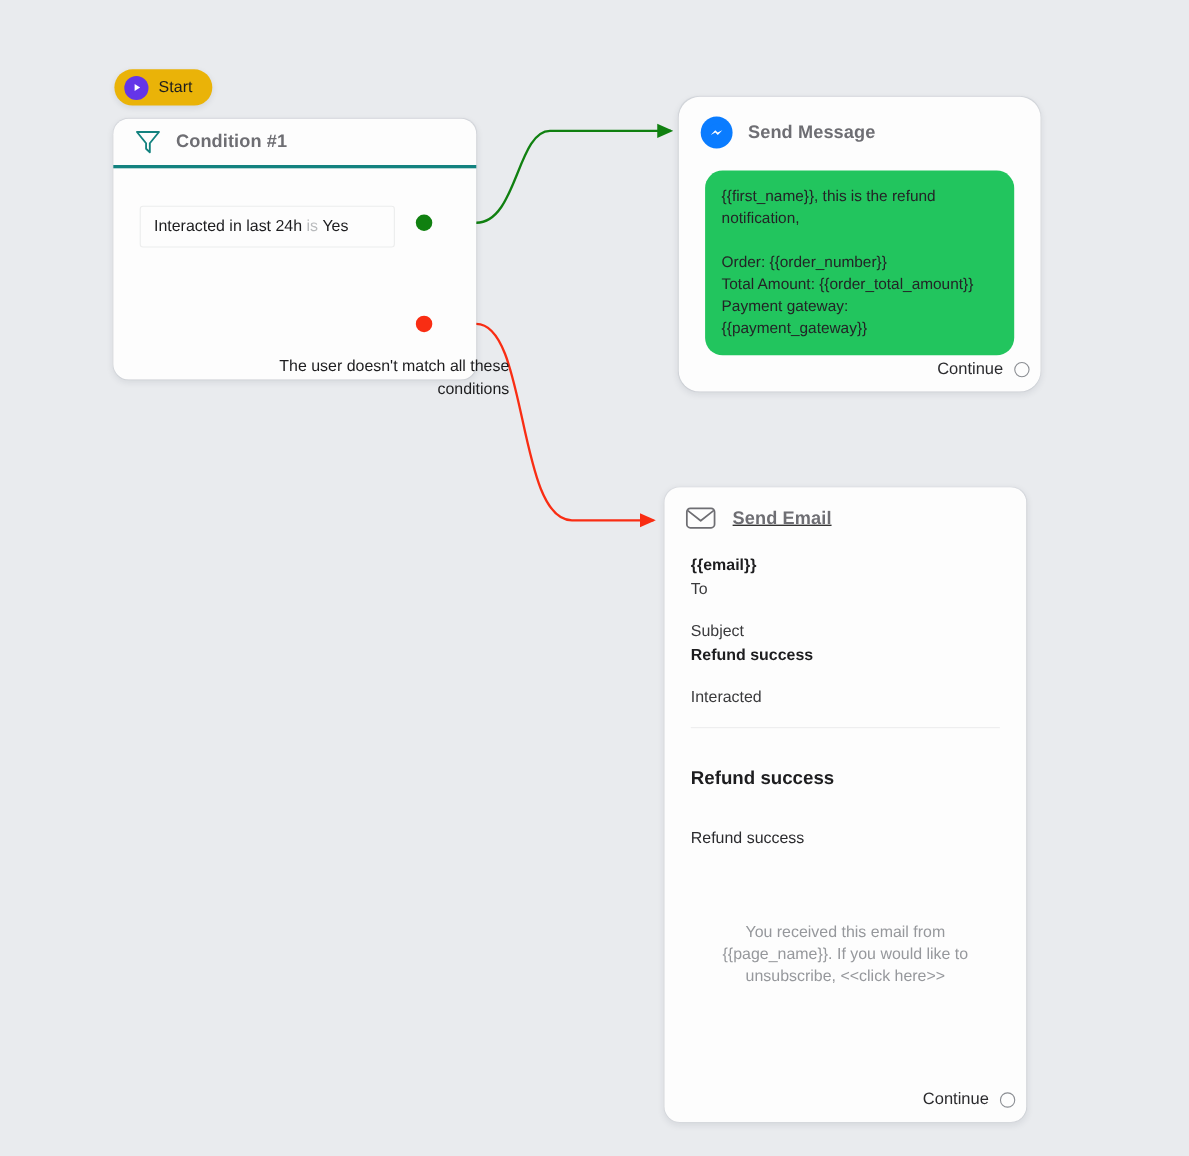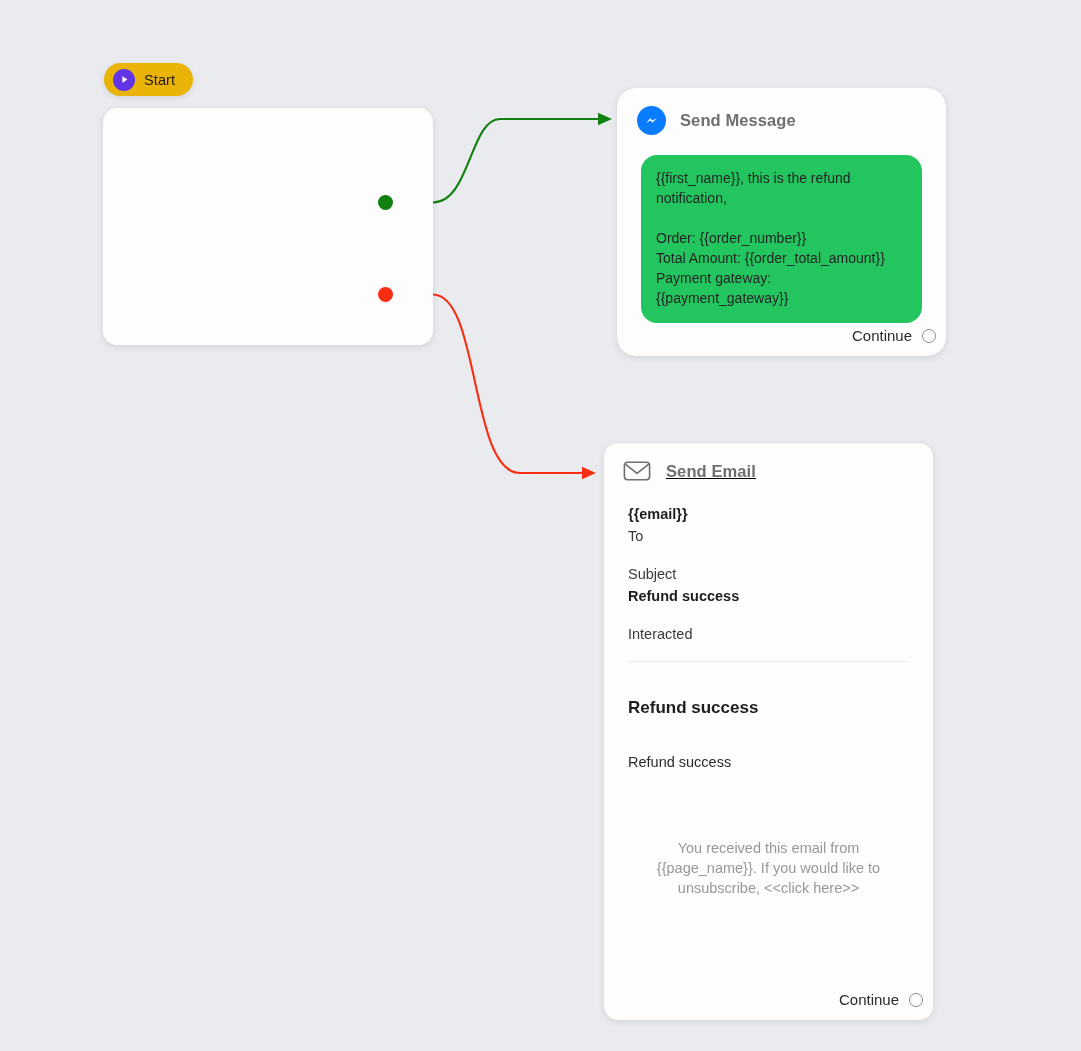--- a/index.html
+++ b/index.html
@@ -265,20 +265,36 @@
   <div id="start-pill">
     <span class="play-circle">
       <svg width="11" height="11" viewBox="0 0 11 11">
         <path d="M 3.4 2.3 L 8.4 5.5 L 3.4 8.7 z" fill="#ffffff"></path>
       </svg>
     </span>
     <span class="start-label">Start</span>
   </div>
 
   <div class="card" id="condition-card">
+    <div class="cond-header">
+      <span>
+        <svg class="funnel-icon" width="27" height="26" viewBox="0 0 27 26">
+          <path d="M 3.5 4 L 23.5 4 L 15.2 14.2 L 15.2 22.5 L 11.8 19.2 L 11.8 14.2 z" fill="none" stroke="#13827f" stroke-width="1.7" stroke-linejoin="round" stroke-linecap="round"></path>
+        </svg>
+      </span>
+      <span class="cond-title">Condition #1</span>
+    </div>
+    <div class="cond-body">
+      <div class="cond-rule-box">
+        <span>Interacted in last 24h</span>
+        <span class="op">is</span>
+        <span>Yes</span>
+      </div>
+      <div class="cond-else">The user doesn't match all these conditions</div>
+    </div>
   </div>
   <div class="port" id="port-true"></div>
   <div class="port" id="port-false"></div>
 
   <div class="card" id="message-card">
     <div class="node-header">
       <span class="msg-icon">
         <svg width="19" height="19" viewBox="0 0 20 20">
           <path d="M 10 1.6 C 5.1 1.6 1.4 5.1 1.4 9.8 c 0 2.6 1.2 4.9 3.1 6.4 v 3.0 l 2.9 -1.6
                    c 0.8 0.2 1.7 0.34 2.6 0.34 c 4.9 0 8.6 -3.5 8.6 -8.2 C 18.6 5.1 14.9 1.6 10 1.6 z" fill="#0a7cff"></path>

